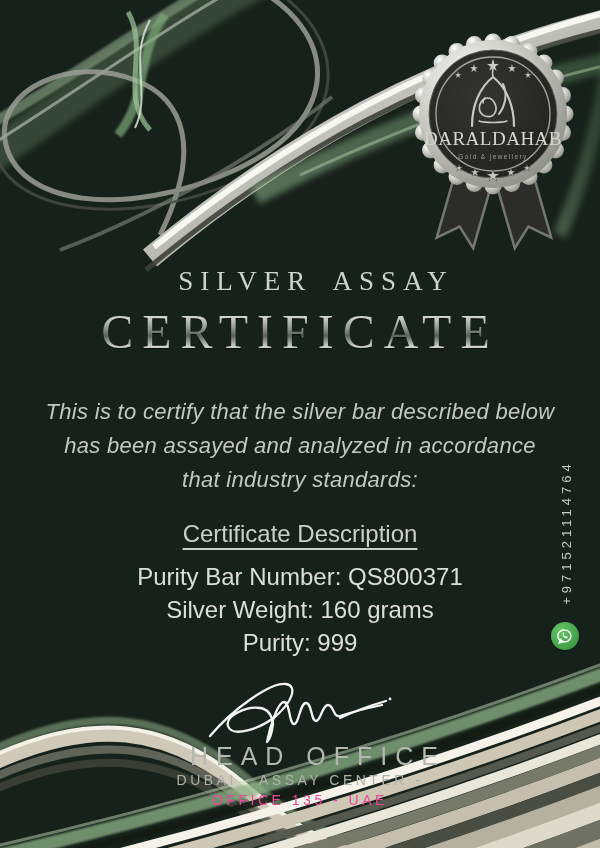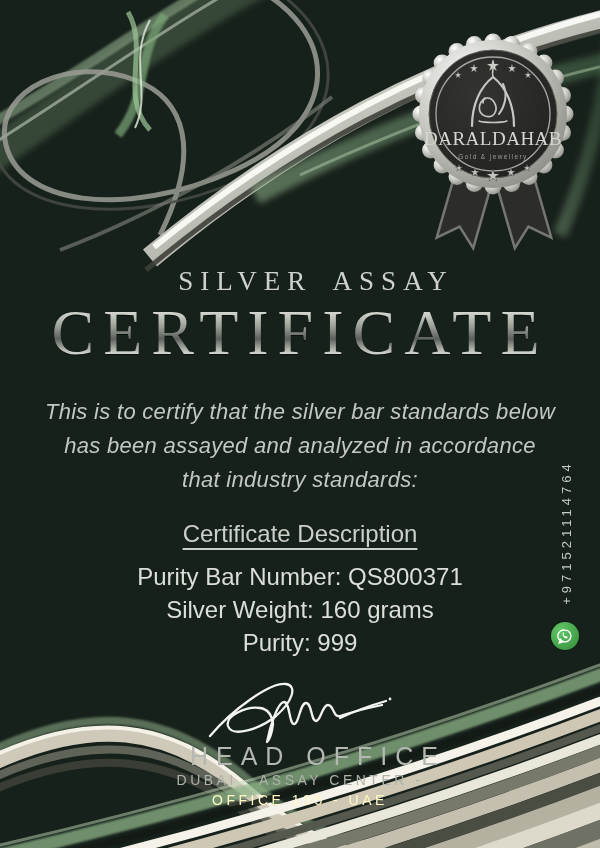--- a/index.html
+++ b/index.html
@@ -13,39 +13,39 @@
 
   .badge-wrap{ position:absolute; top:26px; right:20px; width:172px; height:232px; }
 
   .center-col{ position:absolute; left:0; width:600px; text-align:center; }
 
   .eyebrow{
     top:266px; font-family:"Liberation Serif", serif; font-size:27px;
     letter-spacing:7px; word-spacing:8px; color:#ced2cb; font-weight:400;margin-left:16px;
   }
   .cert-title{
-    top:296px; font-family:"Liberation Serif", serif; font-size:64px; font-weight:400;
+    top:304px; font-family:"Liberation Serif", serif; font-size:48px; font-weight:400;
     letter-spacing:9px;
     background:linear-gradient(180deg,#fbfbf8 0%,#d8dcd4 20%,#989d96 42%,#5b605a 58%,#d2d6ce 78%,#888d86 100%);
     -webkit-background-clip:text; background-clip:text; color:transparent;
     filter:drop-shadow(0 1px 0 rgba(0,0,0,0.55));
   }
   .intro{
     top:395px; font-size:22px; font-style:italic; color:#c3c8c0; line-height:34px;
     letter-spacing:0.3px;
   }
   .desc-heading{
     top:520px; font-size:24px; color:#ccd0c8;
     text-decoration:underline; text-underline-offset:6px; text-decoration-thickness:1.5px;
   }
   .details{ top:560px; font-size:24px; color:#dcdfd8; line-height:33px; }
   .signature-wrap{ position:absolute; top:674px; left:200px; width:200px; height:70px; }
   .head-office{ top:742px; font-size:25px; letter-spacing:8px; color:#b4b8b0;padding-left:36px; }
   .addr1{ top:772px; font-size:14px; letter-spacing:3.5px; color:#aeb2aa; }
-  .addr2{ top:792px; font-size:14px; letter-spacing:3.5px; color:#fef9c3; }
+  .addr2{ top:792px; font-size:14px; letter-spacing:3.5px; color:#ec4899; }
 
   .phone-vertical{
     position:absolute; top:525px; left:478px; width:176px; text-align:center;
     transform:rotate(-90deg);
     font-size:13px; letter-spacing:4px; color:#c6cbc3;
     white-space:nowrap;
   }
   .whatsapp{
     position:absolute; top:622px; left:551px; width:28px; height:28px; border-radius:50%;
     background:radial-gradient(circle at 35% 30%, #63c667, #3e9b43 75%);
@@ -204,21 +204,21 @@
         <text x="103" y="150" font-size="11">★</text>
         <text x="119" y="145" font-size="9">★</text>
       </g>
     </svg>
   </div>
 
   <div class="center-col eyebrow">SILVER ASSAY</div>
   <div class="center-col cert-title">CERTIFICATE</div>
 
   <div class="center-col intro">
-    <div>This is to certify that the silver bar standards below</div>
+    <div>This is to certify that the silver bar described below</div>
     <div>has been assayed and analyzed in accordance</div>
     <div>that industry standards:</div>
   </div>
 
   <div class="center-col desc-heading">Certificate Description</div>
   <div class="center-col details">
     <div>Purity Bar Number: QS800371</div>
     <div>Silver Weight: 160 grams</div>
     <div>Purity: 999</div>
   </div>

